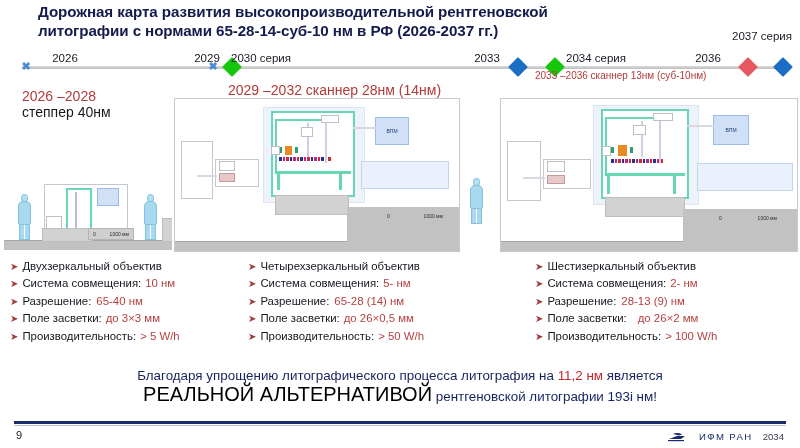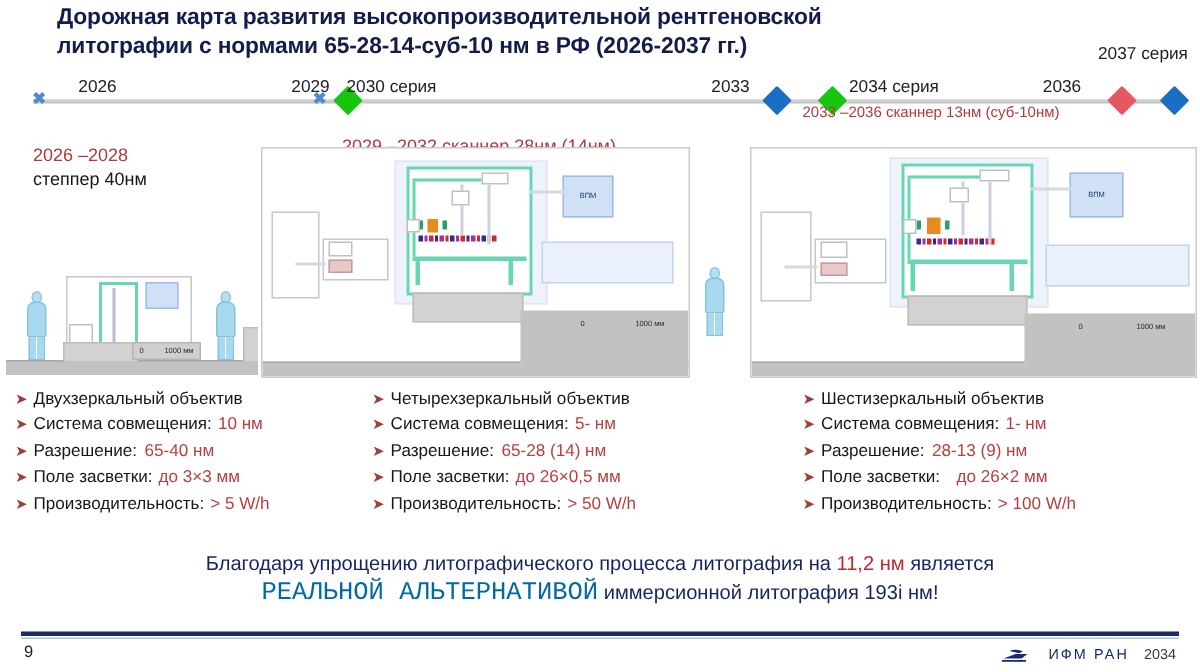--- a/index.html
+++ b/index.html
@@ -87,23 +87,22 @@
   .tl-caption {
     position: absolute;
     font-size: 10px;
     white-space: nowrap;
   }
   .red-em { color: #b23a3a; }
 
   
   .panel-caption {
     position: absolute;
-    font-size: 12px;
-    white-space: nowrap;
-    margin-top: 8px;
+    font-size: 14px;
+    white-space: nowrap;
   }
   .cap-red { color: #b23a3a; }
   .cap-black { color: #17171f; }
 
   
   .panel {
     position: absolute;
     background: #ffffff;
     border: 1px solid #c9c9d2;
     overflow: hidden;
@@ -286,23 +285,22 @@
   .ccl-line {
     font-size: 13.4px;
     line-height: 19px;
     color: #16235e;
     white-space: nowrap;
   }
   .ccl-red {
     color: #c1272d;
   }
   .ccl-bigred {
-    color: #0369a1;
-    font-size: 17px;
-    font-family: Liberation Mono, monospace;
+    color: #000000;
+    font-size: 20px;
   }
 
   
   .footer-rule {
     position: absolute;
     left: 14px;
     top: 421px;
     width: 772px;
     height: 3px;
     background: #1b2a6b;
@@ -594,21 +592,21 @@
 
     <div class="bcol" style="left:535px; width:260px;">
       <div class="bitem">
         <span class="barrow">➤</span>
         <span>Шестизеркальный объектив</span>
         <span class="bval" style="margin-left:4px;"></span>
       </div>
       <div class="bitem">
         <span class="barrow">➤</span>
         <span>Система совмещения:</span>
-        <span class="bval" style="margin-left:4px;">1- нм</span>
+        <span class="bval" style="margin-left:4px;">2- нм</span>
       </div>
       <div class="bitem">
         <span class="barrow">➤</span>
         <span>Разрешение:</span>
         <span class="bval" style="margin-left:5px;">28-13 (9) нм</span>
       </div>
       <div class="bitem">
         <span class="barrow">➤</span>
         <span>Поле засветки:</span>
         <span class="bval" style="margin-left:11px;">до 26×2 мм</span>
@@ -619,21 +617,21 @@
         <span class="bval" style="margin-left:4px;">&gt; 100 W/h</span>
       </div>
     </div>
   </div>
 
   <div class="conclusion">
     <div class="ccl-line">
       <span>Благодаря упрощению литографического процесса литография на </span><span class="ccl-red">11,2 нм</span><span> является</span>
     </div>
     <div class="ccl-line">
-      <span class="ccl-bigred">РЕАЛЬНОЙ АЛЬТЕРНАТИВОЙ</span><span> иммерсионной литография 193i нм!</span>
+      <span class="ccl-bigred">РЕАЛЬНОЙ АЛЬТЕРНАТИВОЙ</span><span> рентгеновской литографии 193i нм!</span>
     </div>
   </div>
 
   <div class="footer-rule"></div>
   <div class="footer-rule2"></div>
   <div class="footer-left">9</div>
   <div class="footer-right">
     <span class="logo-mark">
       <svg width="22" height="10" viewBox="0 0 22 10" xmlns="http://www.w3.org/2000/svg">
         <path d="M2 7 L14 7 L18 4 L10 4 Z" fill="#1b2a6b"></path>

